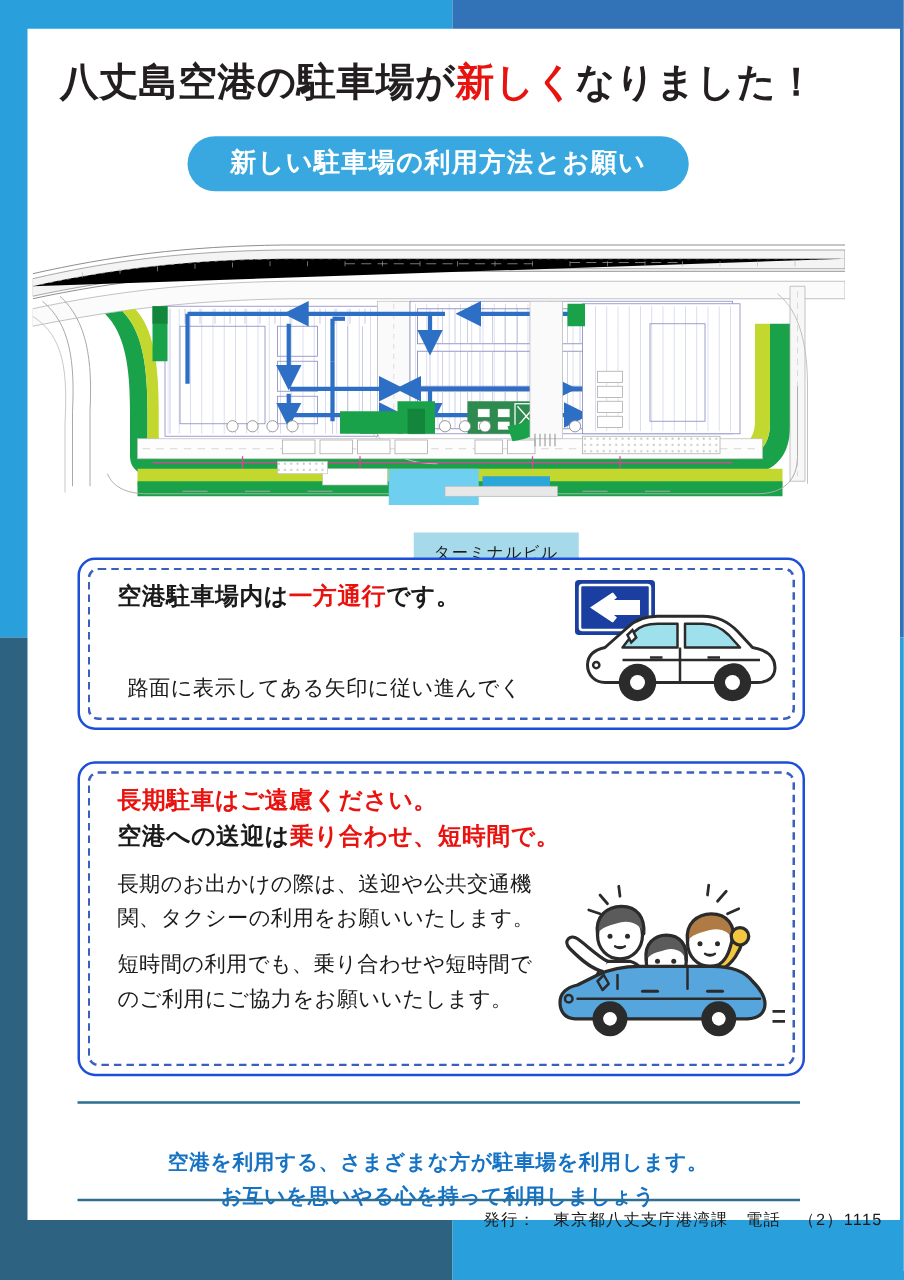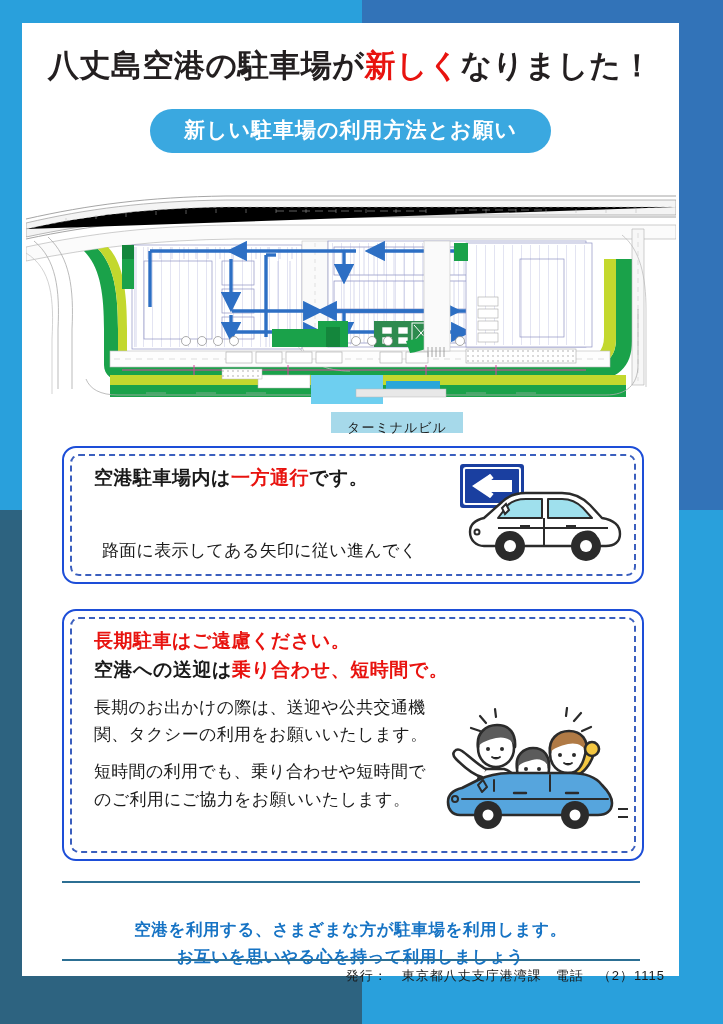--- a/index.html
+++ b/index.html
@@ -11,21 +11,21 @@
   
   #frame{position:absolute;inset:0;z-index:0;}
   .q{position:absolute;}
   .q-tl{left:0;top:0;width:362px;height:510px;background:#29a0dc;}
   .q-tr{left:362px;top:0;width:361px;height:510px;background:#3273b8;}
   .q-bl{left:0;top:510px;width:362px;height:514px;background:#2d6380;}
   .q-br{left:362px;top:510px;width:361px;height:514px;background:#29a0dc;}
 
   #sheet{
     position:absolute;left:22px;top:23px;width:657px;height:953px;
-    background:#fff;z-index:2;
+    background:#fff;z-index:2;padding-left:41px;
   }
 
   
   .title{
     position:absolute;left:0;top:22px;width:657px;text-align:center;
     font-size:31px;font-weight:bold;color:#231f20;letter-spacing:.5px;
     white-space:nowrap;
   }
   .title .hl{color:#e8130f;}
   .subtitle-wrap{position:absolute;left:0;top:86px;width:657px;text-align:center;}
@@ -37,21 +37,21 @@
   
   .maproad{position:absolute;left:0;top:140px;width:657px;height:22px;}
   .maproad span{position:absolute;font-size:13px;color:#111;letter-spacing:2px;white-space:nowrap;}
   .road-l{left:22px;}
   .road-r{right:6px;}
 
   #map{position:absolute;left:4px;top:166px;width:650px;height:215px;overflow:hidden;background:#fff;}
   #map svg{display:block;}
 
   .terminal-label{
-    position:absolute;left:309px;top:389px;width:132px;height:21px;
+    position:absolute;left:309px;top:403px;width:132px;height:21px;
     background:#a6d9ea;color:#1b1b1b;font-size:13px;line-height:32px;
     text-align:center;letter-spacing:1px;
   }
 
   
   .panel{
     position:absolute;left:40px;width:578px;
     border:2px solid #1d4ed8;border-radius:14px;background:#fff;
   }
   .panel .inner{

